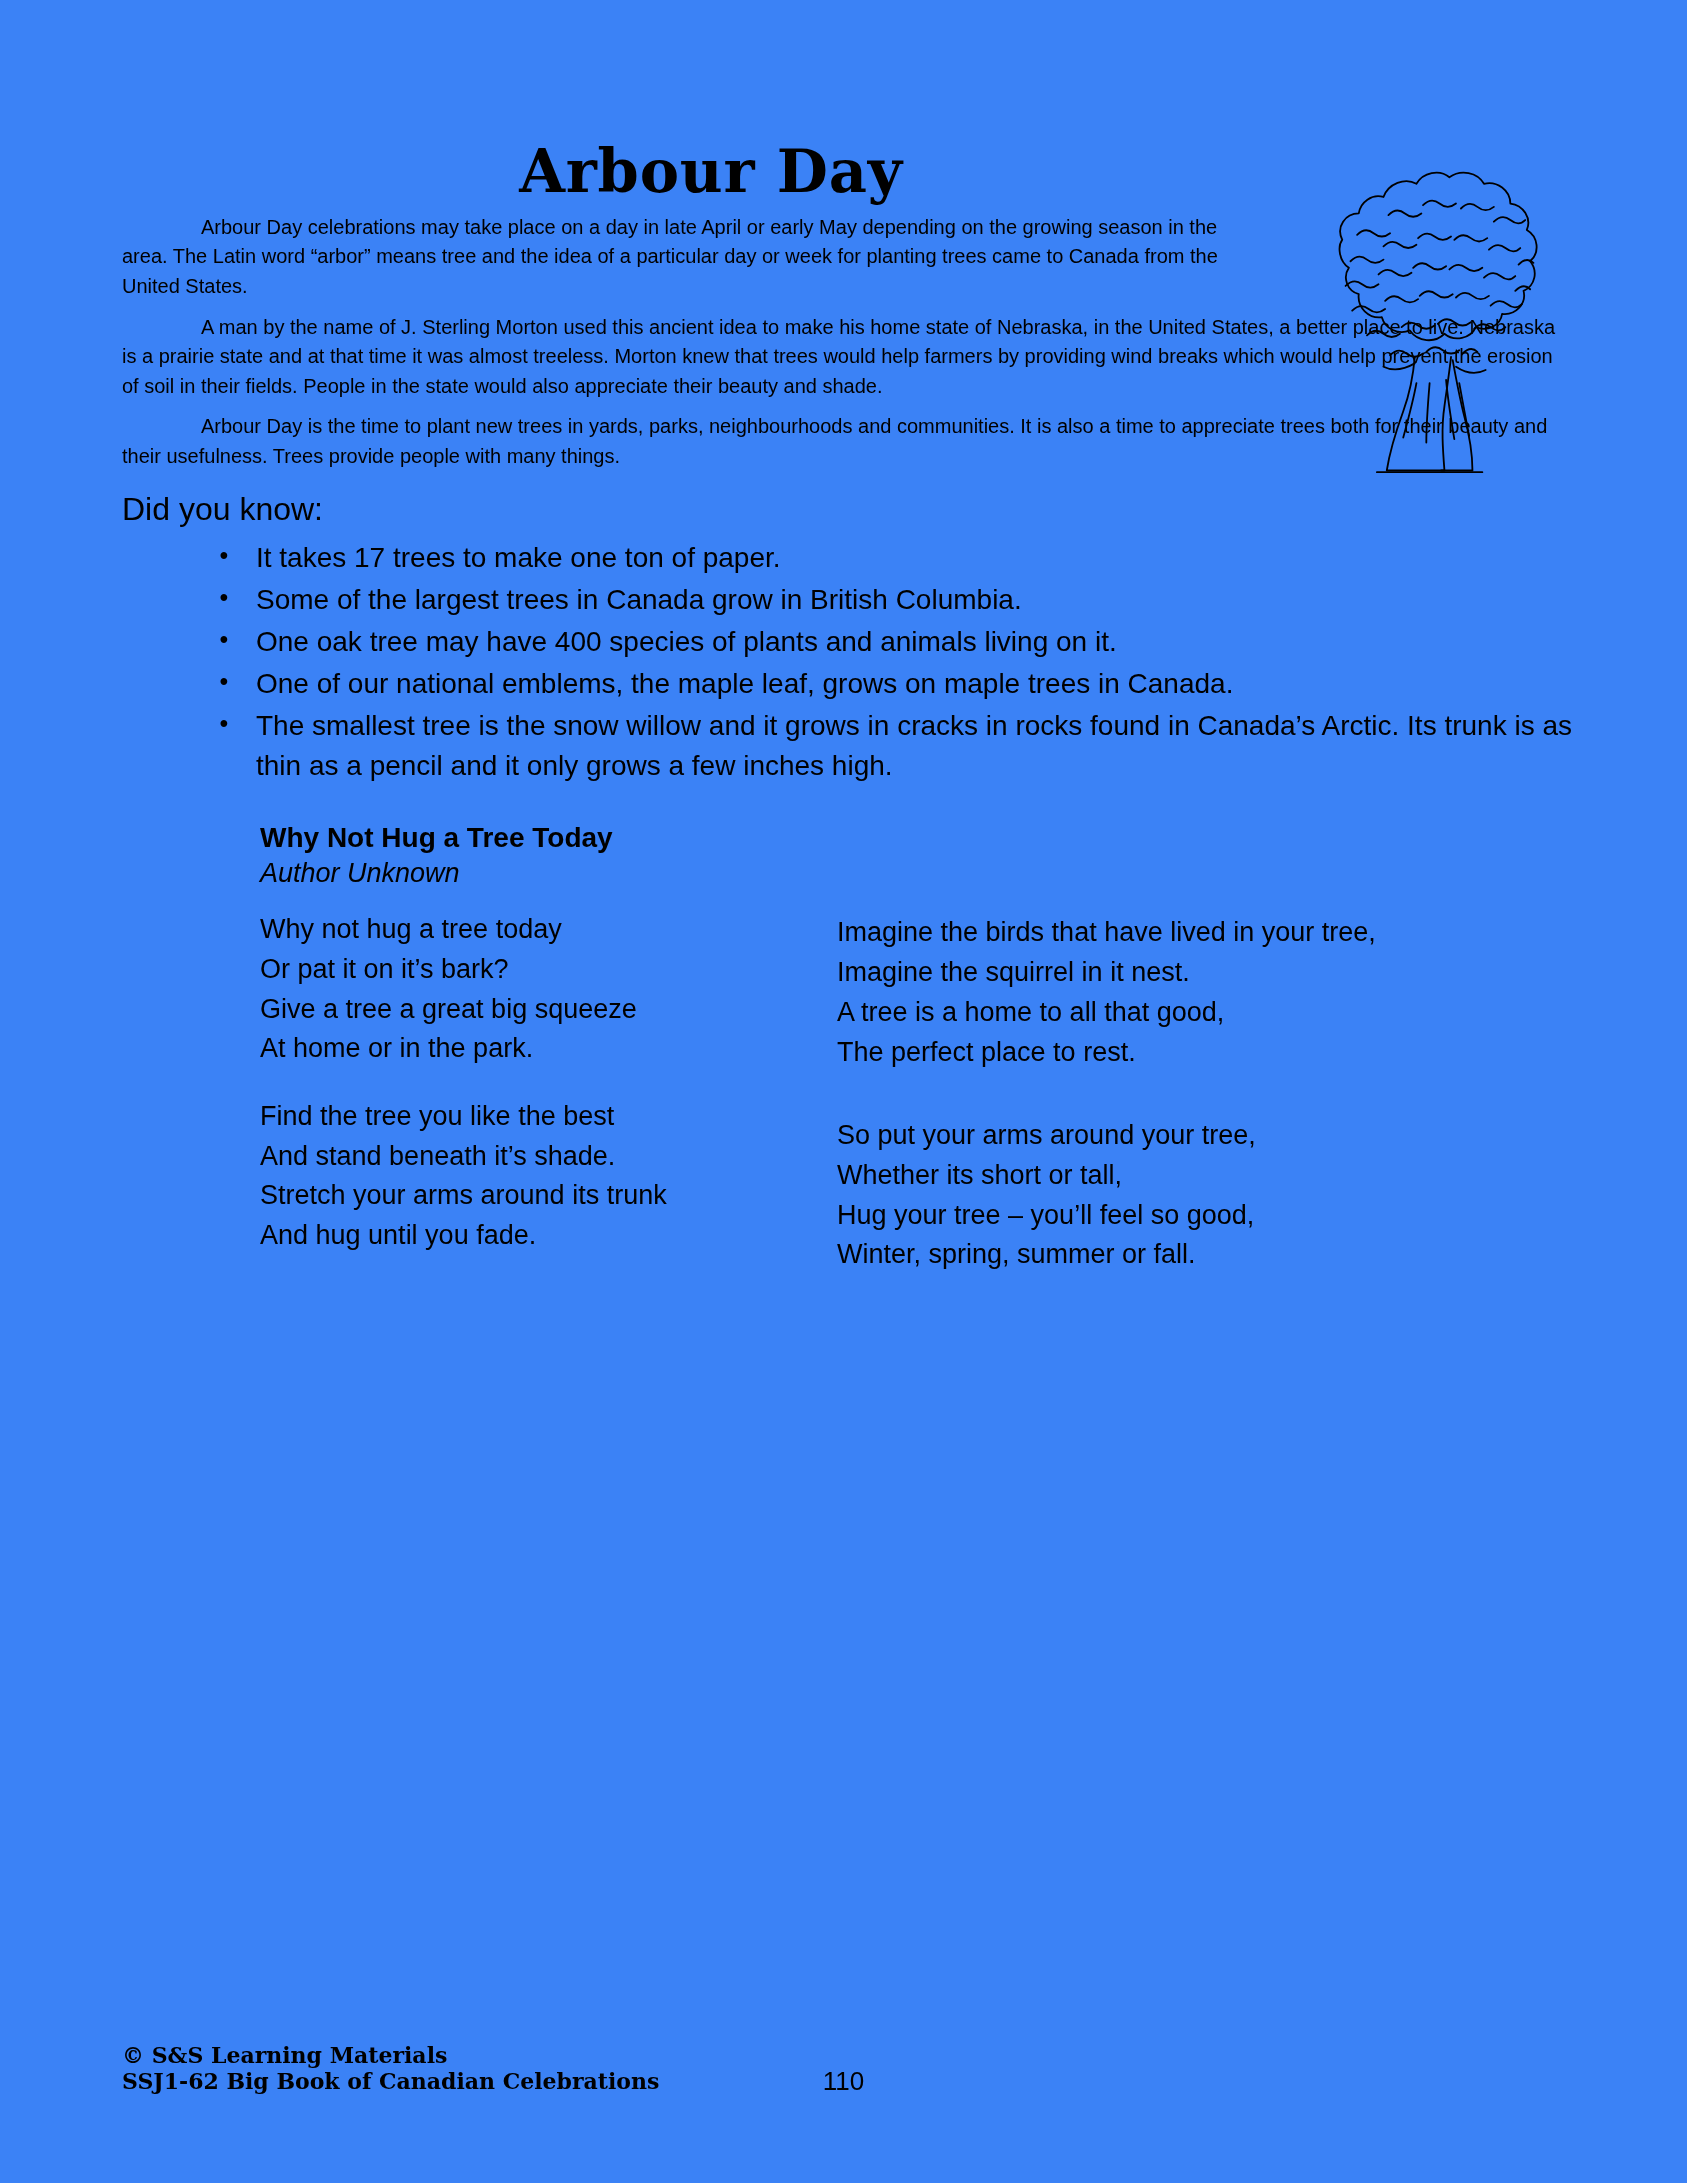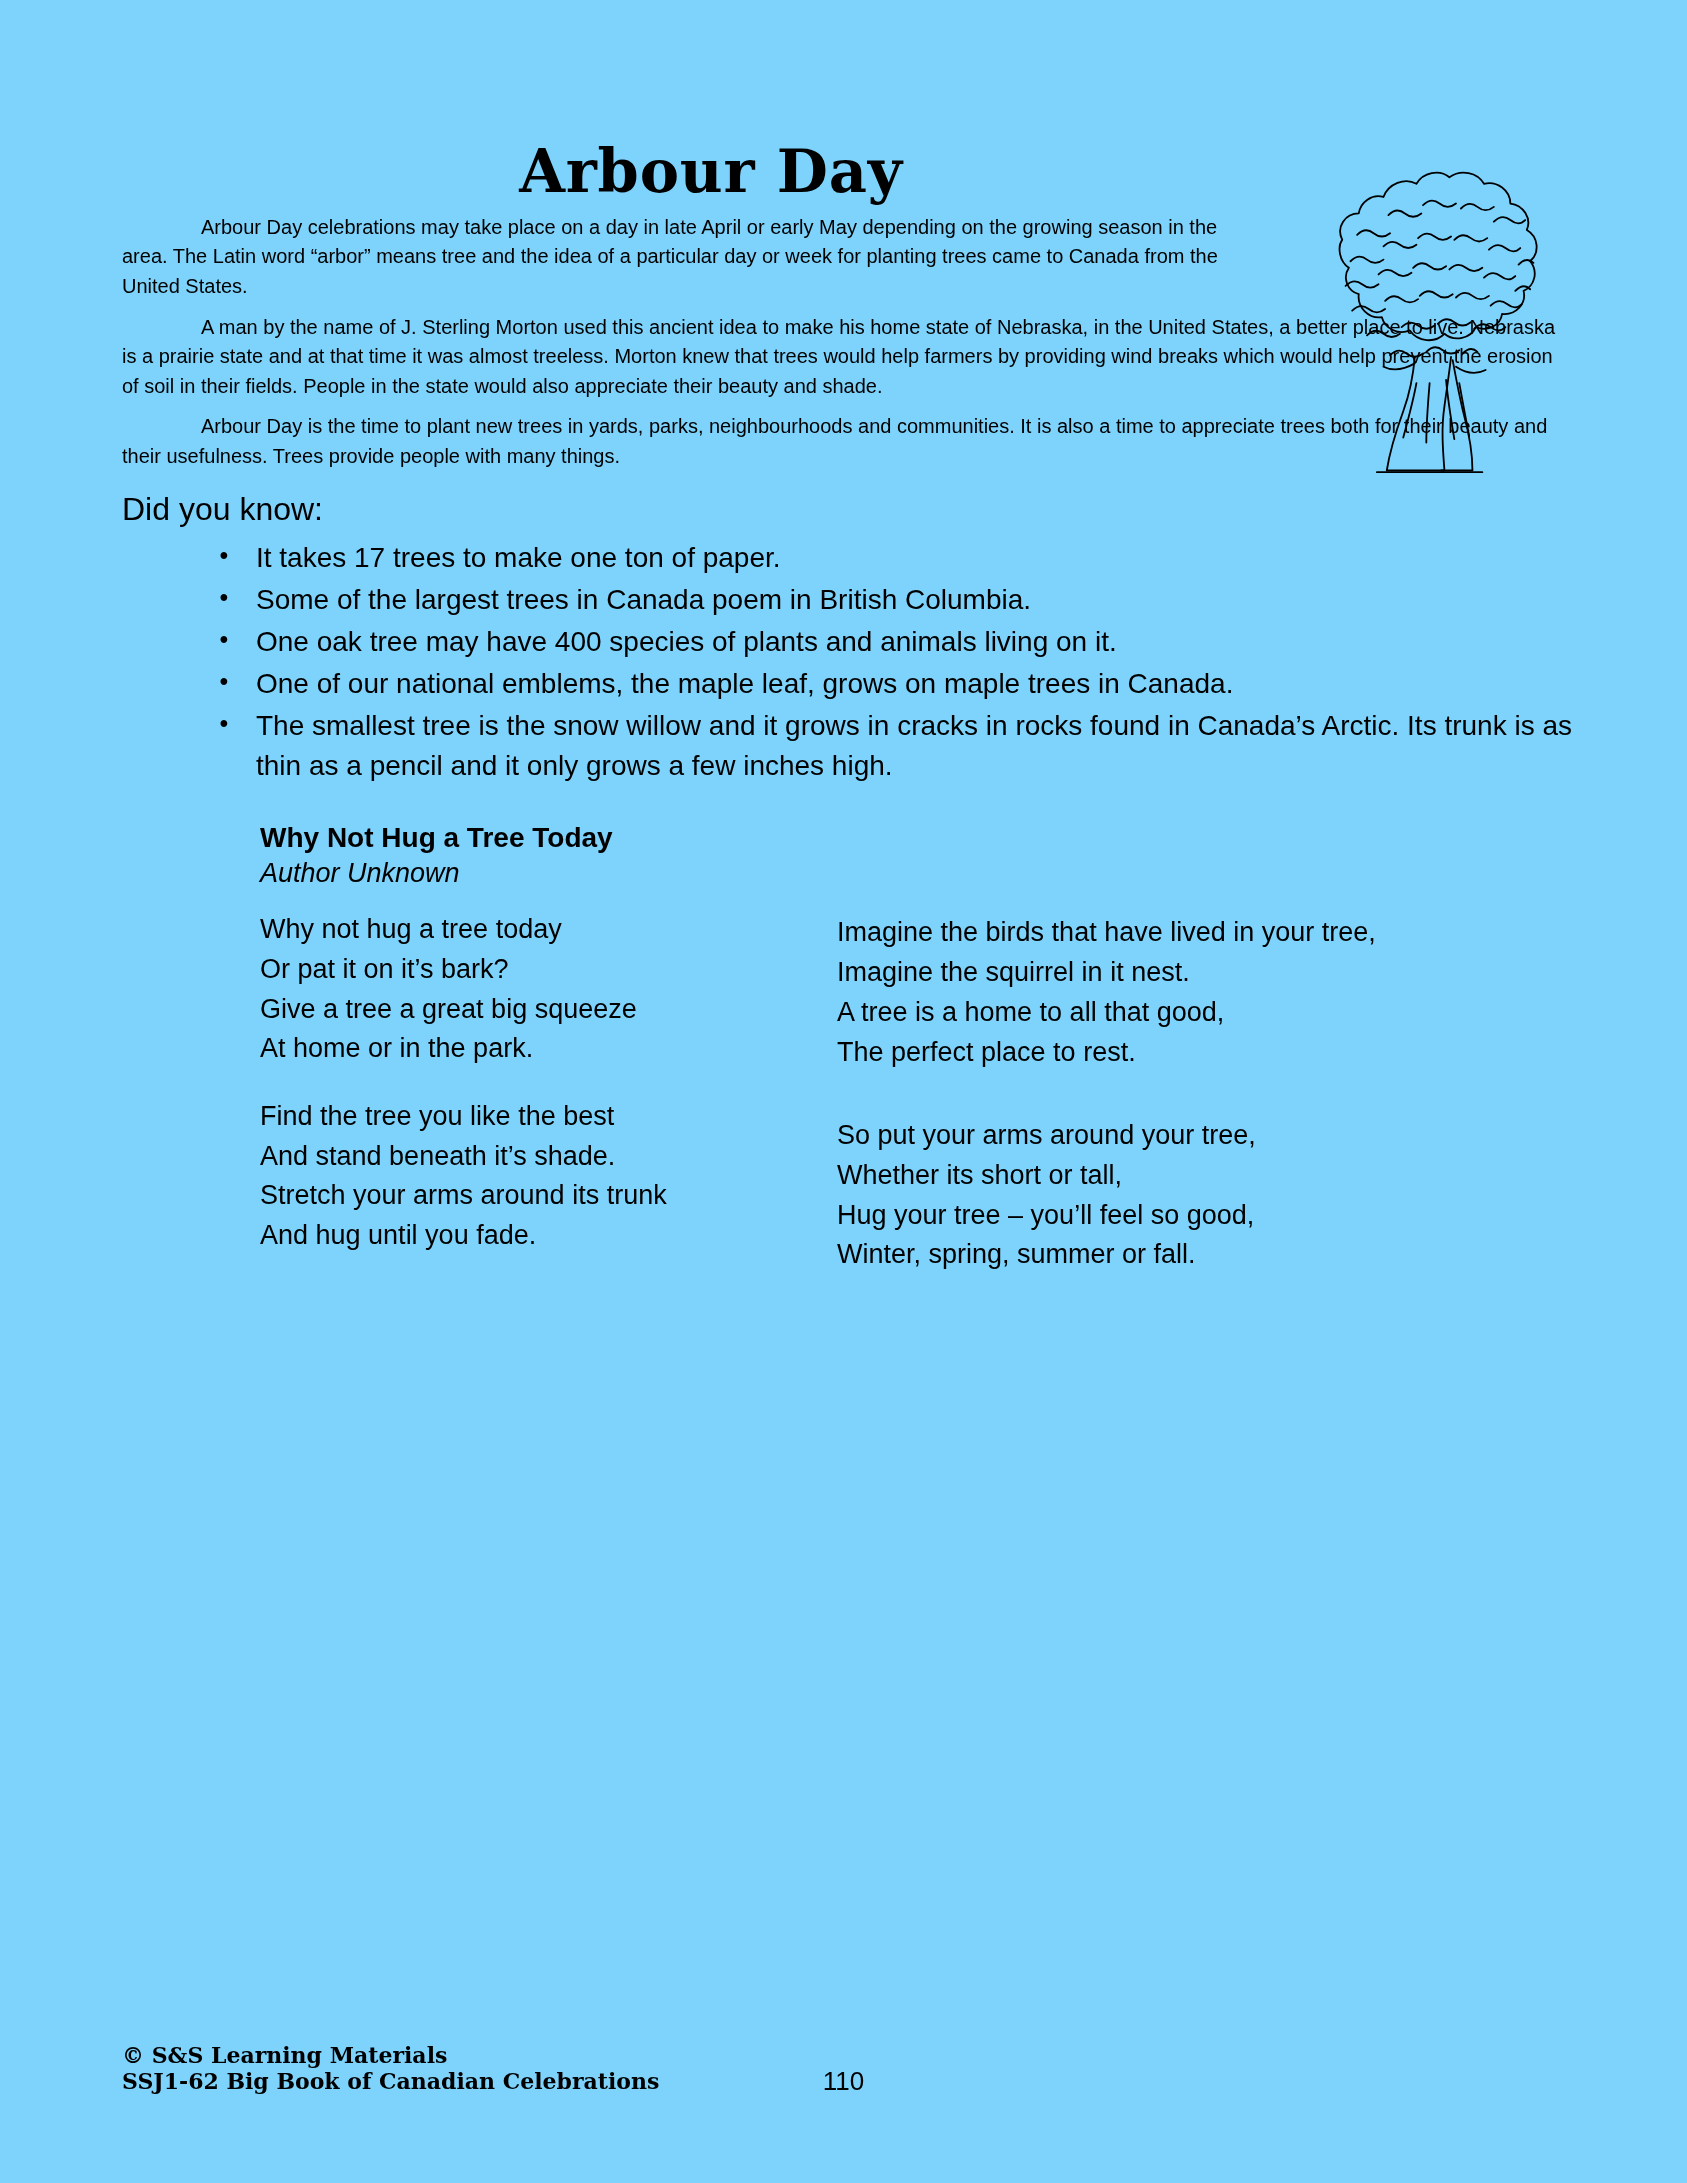--- a/index.html
+++ b/index.html
@@ -13,21 +13,21 @@
     font-family: "Liberation Sans", sans-serif;
     color: #000000;
     position: relative;
     overflow: hidden;
   }
   .page {
     position: absolute;
     left: 0; top: 0;
     width: 1687px;
     height: 2183px;
-    background: #7dd3fc;
+    background: #3b82f6;
   }
   .content {
     position: absolute;
     left: 122px;
     top: 140px;
     width: 1450px;
   }
 
   
   .title {
@@ -211,21 +211,21 @@
     <h1 class="title">Arbour Day</h1>
 
     <p class="para wrap-top">Arbour Day celebrations may take place on a day in late April or early May depending on the growing season in the area.  The Latin word “arbor” means tree and the idea of a particular day or week for planting trees came to Canada from the United States.</p>
     <p class="para">A man by the name of J. Sterling Morton used this ancient idea to make his home state of Nebraska, in the United States, a better place to live.  Nebraska is a prairie state and at that time it was almost treeless.  Morton knew that trees would help farmers by providing wind breaks which would help prevent the erosion of soil in their fields.  People in the state would also appreciate their beauty and shade.</p>
     <p class="para">Arbour Day is the time to plant new trees in yards, parks, neighbourhoods and communities.  It is also a time to appreciate trees both for their beauty and their usefulness.  Trees provide people with many things.</p>
 
     <p class="plain">Did you know:</p>
 
     <ul class="facts">
       <li>It takes 17 trees to make one ton of paper.</li>
-      <li>Some of the largest trees in Canada poem in British Columbia.</li>
+      <li>Some of the largest trees in Canada grow in British Columbia.</li>
       <li>One oak tree may have 400 species of plants and animals living on it.</li>
       <li>One of our national emblems, the maple leaf, grows on maple trees in Canada.</li>
       <li>The smallest tree is the snow willow and it grows in cracks in rocks found in Canada’s Arctic.  Its trunk is as thin as a pencil and it only grows a few inches high.</li>
     </ul>
 
 
     <div class="poem-wrap">
       <div class="poem-title">Why Not Hug a Tree Today</div>
       <div class="poem-author">Author Unknown</div>
       <div class="poem-cols">

